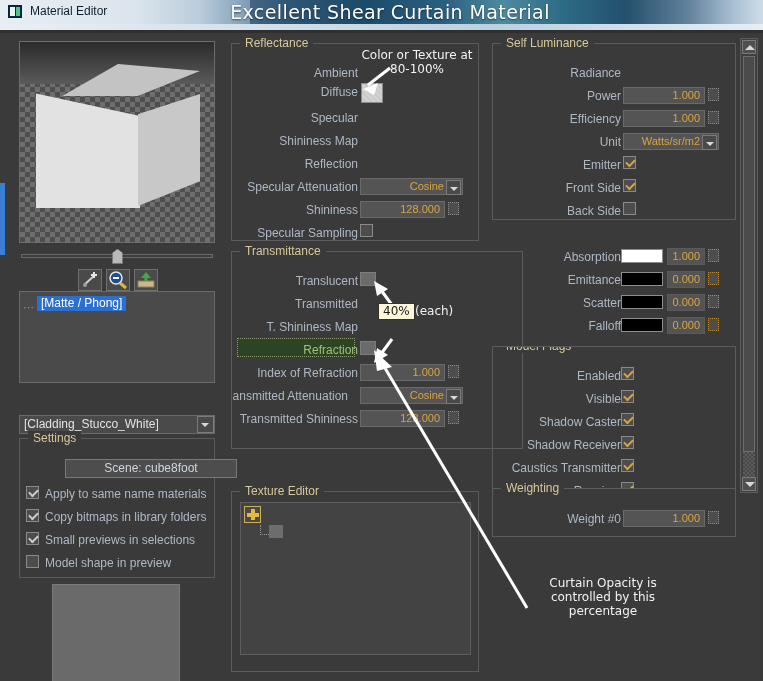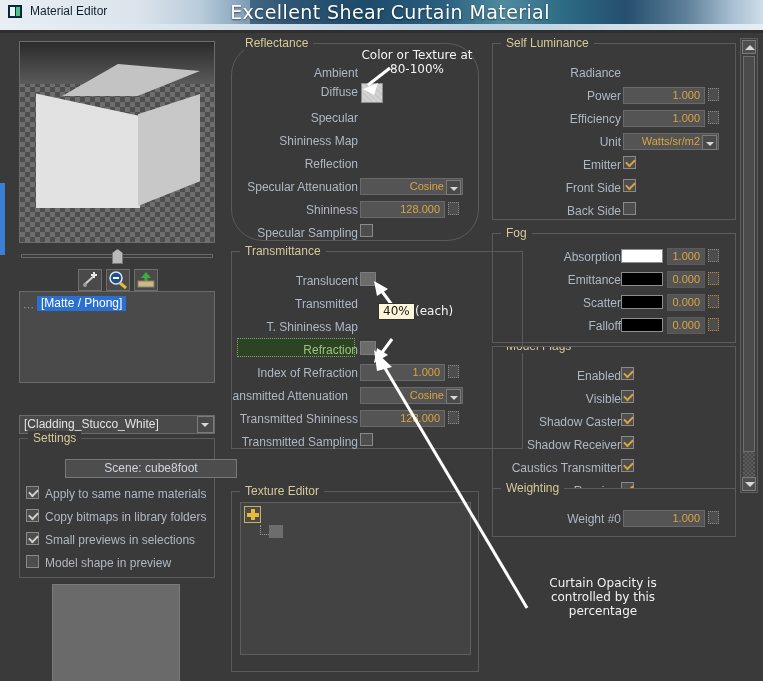--- a/index.html
+++ b/index.html
@@ -341,21 +341,21 @@
     <span class="chk on gray" style="left:0;top:1px;"></span>
     <span style="position:absolute;left:19px;top:2px;font-size:12px;color:#aeb8c4;white-space:nowrap;">Small previews in selections</span>
   </div>
   <div class="row" style="left:26px;top:521px;width:190px;">
     <span class="chk" style="left:0;top:1px;"></span>
     <span style="position:absolute;left:19px;top:2px;font-size:12px;color:#aeb8c4;white-space:nowrap;">Model shape in preview</span>
   </div>
 
   <div id="bottom-swatch"></div>
 
-  <div class="group" style="left:231px;top:10px;width:248px;height:198px;border-radius:32px;">
+  <div class="group" style="left:231px;top:10px;width:248px;height:198px;">
     <span class="gtitle">Reflectance</span>
   </div>
 
   <div class="row" style="left:238px;top:31px;width:230px;">
     <span class="lbl" style="right:110px;">Ambient</span>
   </div>
   <div class="row" style="left:238px;top:50px;width:230px;">
     <span class="lbl" style="right:110px;">Diffuse</span>
     <span class="swatch tex" style="left:123px;top:0px;"></span>
   </div>
@@ -415,24 +415,20 @@
     <span class="lbl" style="right:120px;">ansmitted Attenuation</span>
     <span class="field combo" style="left:132px;top:0;width:103px;">
       <span>Cosine</span>
       <span class="combo-arrow"></span>
     </span>
   </div>
   <div class="row" style="left:238px;top:377px;width:230px;">
     <span class="lbl" style="right:110px;">Transmitted Shininess</span>
     <span class="field" style="left:122px;top:0;width:85px;">128.000</span>
     <span class="spin" style="left:210px;top:1px;"></span>
-  </div>
-  <div class="row" style="left:238px;top:400px;width:230px;">
-    <span class="lbl" style="right:110px;">Transmitted Sampling</span>
-    <span class="chk" style="left:122px;top:0;"></span>
   </div>
 
   <div class="group" style="left:231px;top:458px;width:248px;height:181px;">
     <span class="gtitle">Texture Editor</span>
     <div id="tex-canvas">
       <div id="tex-plus"></div>
       <div id="tex-child"></div>
       <div id="tex-childbox"></div>
     </div>
   </div>
@@ -467,23 +463,20 @@
   </div>
   <div class="row" style="left:499px;top:146px;width:230px;">
     <span class="lbl" style="right:108px;">Front Side</span>
     <span class="chk on" style="left:124px;top:0;"></span>
   </div>
   <div class="row" style="left:499px;top:169px;width:230px;">
     <span class="lbl" style="right:108px;">Back Side</span>
     <span class="chk" style="left:124px;top:0;"></span>
   </div>
 
-  <div class="group" style="left:492px;top:200px;width:244px;height:110px;">
-    <span class="gtitle">Fog</span>
-  </div>
 
   <div class="row" style="left:499px;top:215px;width:230px;">
     <span class="lbl" style="right:108px;">Absorption</span>
     <span class="colorbox" style="left:122px;top:1px;background:#ffffff;"></span>
     <span class="field" style="left:168px;top:0;width:38px;border-color:#5a5a5a;">1.000</span>
     <span class="spin" style="left:209px;top:1px;"></span>
   </div>
   <div class="row" style="left:499px;top:238px;width:230px;">
     <span class="lbl" style="right:108px;">Emittance</span>
     <span class="colorbox" style="left:122px;top:1px;background:#000000;"></span>

